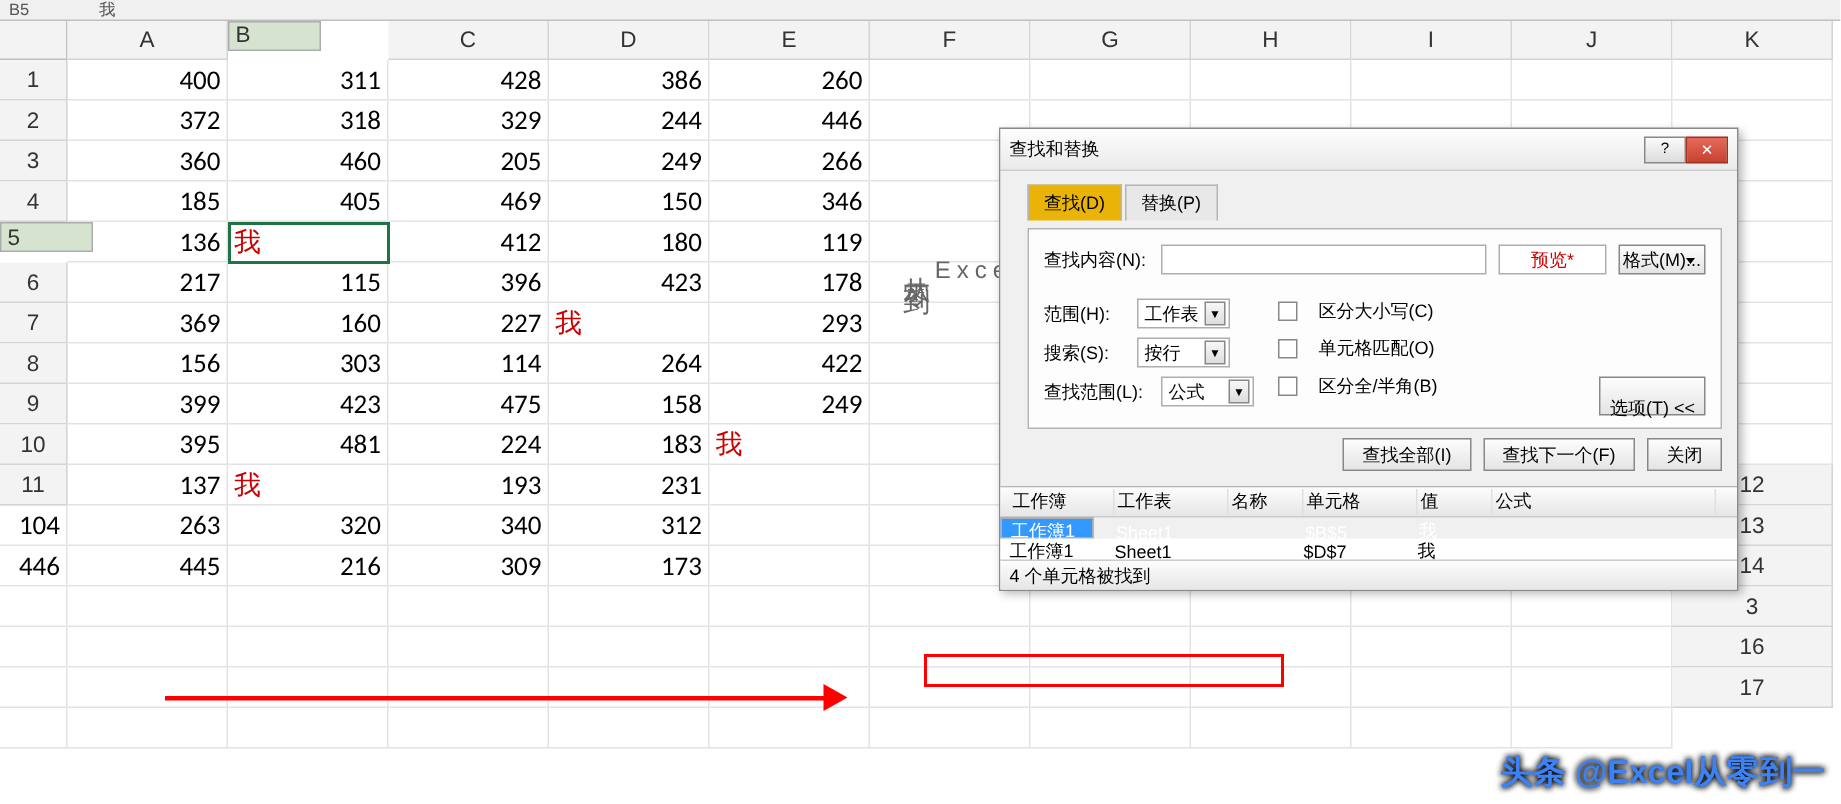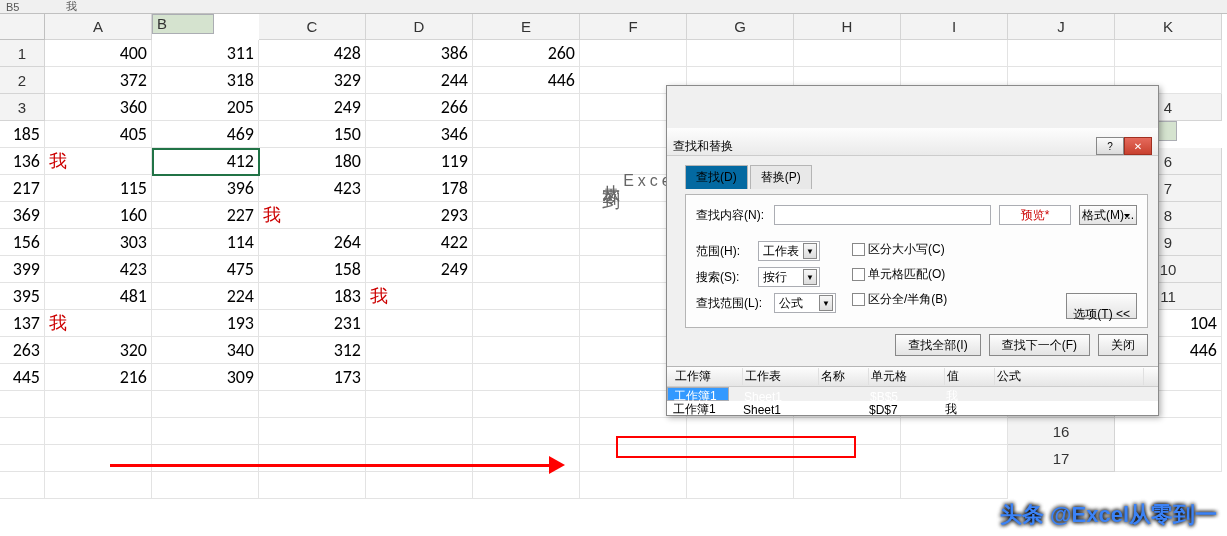--- a/index.html
+++ b/index.html
@@ -29,37 +29,37 @@
 
   
   .arrow-v { position: absolute; width: 3px; background: #f00; }
   .arrow-v::after { content: ""; position: absolute; bottom: -14px; left: -8px; border: 9px solid transparent; border-top: 16px solid #f00; }
   .arrow-h { position: absolute; height: 3px; background: #f00; }
   .arrow-h::after { content: ""; position: absolute; right: -14px; top: -8px; border: 9px solid transparent; border-left: 16px solid #f00; }
   .redbox { position: absolute; border: 2px solid #f00; }
 
   
   .dlg { position: absolute; top: 85px; left: 666px; width: 493px; background: #f0f0f0; border: 1px solid #8a8a8a; box-shadow: 2px 2px 6px rgba(0,0,0,.3); font-size: 12px; }
-  .dlg-title { height: 28px; background: linear-gradient(#fdfdfd,#eaeaea); border-bottom: 1px solid #ccc; display: flex; align-items: flex-end; padding: 0 6px; margin-top: 42px; }
+  .dlg-title { height: 28px; background: linear-gradient(#fdfdfd,#eaeaea); border-bottom: 1px solid #ccc; display: flex; align-items: center; padding: 0 6px; }
   .dlg-title .t { flex: 1; font-size: 12px; }
   .dlg-title .btns { display: flex; gap: 0; }
   .dlg-title .btn { width: 28px; height: 18px; border: 1px solid #888; background: linear-gradient(#fbfbfb,#dcdcdc); font-size: 10px; display:flex; align-items:center; justify-content:center; }
   .dlg-title .close { background: linear-gradient(#e56a5c,#c8412f); color:#fff; border-color:#a02f20;}
   .dlg-body { padding: 8px 10px 10px 18px; background:#f0f0f0;}
   .tabs { display: flex; margin-bottom: 6px; }
-  .tab { padding: 3px 10px; background: #0369a1; border: 1px solid #b5b5b5; border-bottom: none; margin-right: 2px; position:relative; top:1px; font-size:12px;}
+  .tab { padding: 3px 10px; background: #eab308; border: 1px solid #b5b5b5; border-bottom: none; margin-right: 2px; position:relative; top:1px; font-size:12px;}
   .tab.inactive { background: #e8e8e8; }
   .tabpane { border: 1px solid #b5b5b5; background: #fdfdfd; padding: 10px 10px 8px 10px; }
   .frow { display: flex; align-items: center; margin-bottom: 6px; gap: 8px; }
   .frow label { width: 70px; text-align: left; }
   .frow label.short { width: 54px;}
   .tinput { flex:1; height: 20px; border: 1px solid #abadb3; background:#fff; padding:0 3px;}
   .sel { width: 62px; height: 20px; border: 1px solid #abadb3; background: #fff; display:flex; align-items:center; justify-content:space-between; padding:0 2px 0 4px;}
   .sel .arr { width:14px; height:16px; background:linear-gradient(#f7f7f7,#ddd); border:1px solid #888; display:flex; align-items:center; justify-content:center; font-size:8px;}
-  .chk { display:flex; align-items:center; gap:3px; font-size:12px;}
+  .chk { display:flex; align-items:center; gap:14px; font-size:12px;}
   .chk .box { width:13px; height:13px; border:1px solid #888; background:#fff;}
   .btn-std { height: 22px; padding: 0 12px; border: 1px solid #888; background: linear-gradient(#fdfdfd,#e4e4e4); font-size:12px; display:inline-flex; align-items:center; justify-content:center; }
   .btn-row { display:flex; justify-content:flex-end; gap:8px; margin-top:6px;}
   .preview-btn { width:72px; height:20px; border:1px solid #abadb3; background:#fff; color:#c00; display:flex; align-items:center; justify-content:center; font-size:12px;}
   .fmt-btn { width:58px; height:20px; border:1px solid #888; background:linear-gradient(#fdfdfd,#e4e4e4); display:flex; align-items:center; justify-content:center; font-size:12px; position:relative;}
   .fmt-btn::after{content:"";position:absolute; right:6px; top:8px; border:3px solid transparent; border-top:4px solid #000;}
   .opt-btn { height:22px; padding:12px 6px; border:1px solid #888; background:linear-gradient(#fdfdfd,#e4e4e4); font-size:12px;}
 
   .results { border-top: 1px solid #b5b5b5; background: #f0f0f0; }
   .res-head { display:grid; grid-template-columns: 70px 76px 50px 76px 50px 1fr 14px; background:linear-gradient(#fdfdfd,#e6e6e6); border-bottom:1px solid #ccc; font-size:12px; height:20px; align-items:center; padding-left:6px;}
@@ -110,20 +110,21 @@
     <div class="cell">244</div>
     <div class="cell">446</div>
     <div class="cell"></div>
     <div class="cell"></div>
     <div class="cell"></div>
     <div class="cell"></div>
     <div class="cell"></div>
     <div class="cell"></div>
     <div class="rowhead">3</div>
     <div class="cell">360</div>
+    <div class="cell">460</div>
     <div class="cell">205</div>
     <div class="cell">249</div>
     <div class="cell">266</div>
     <div class="cell"></div>
     <div class="cell"></div>
     <div class="cell"></div>
     <div class="cell"></div>
     <div class="cell"></div>
     <div class="cell"></div>
     <div class="rowhead">4</div>
@@ -408,16 +409,17 @@
         <div class="res-row">
           <div>工作簿1</div>
           <div>Sheet1</div>
           <div></div>
           <div>$D$7</div>
           <div>我</div>
           <div></div>
           <div class="res-scroll"></div>
         </div>
       </div>
+    <div class="res-status">4 个单元格被找到</div>
   </div>
 </div>
 
 <div class="attribution">头条 @Excel从零到一</div>
 
 </body></html>

